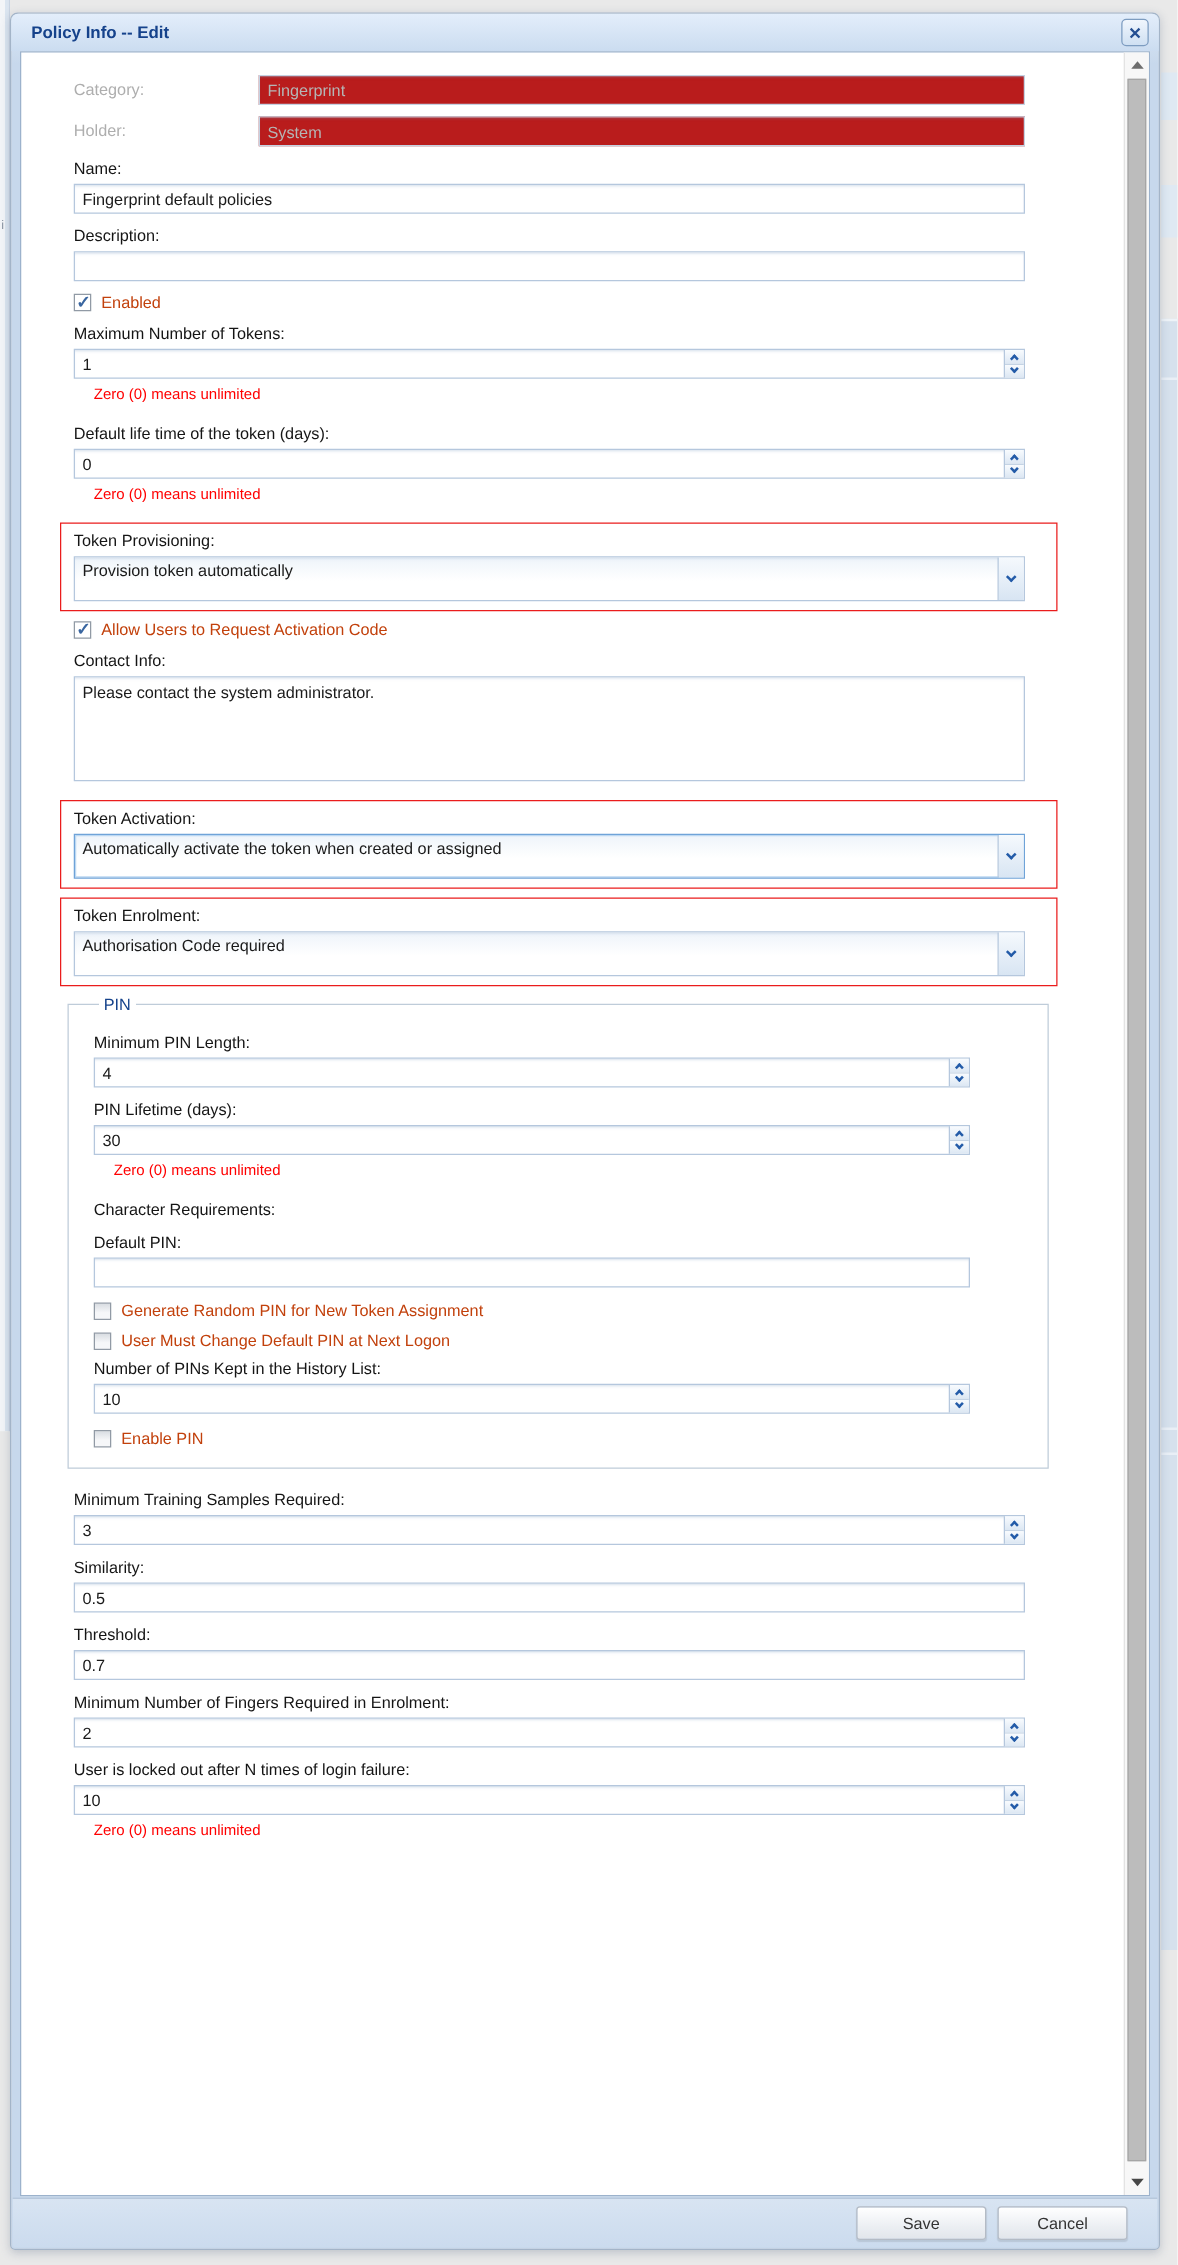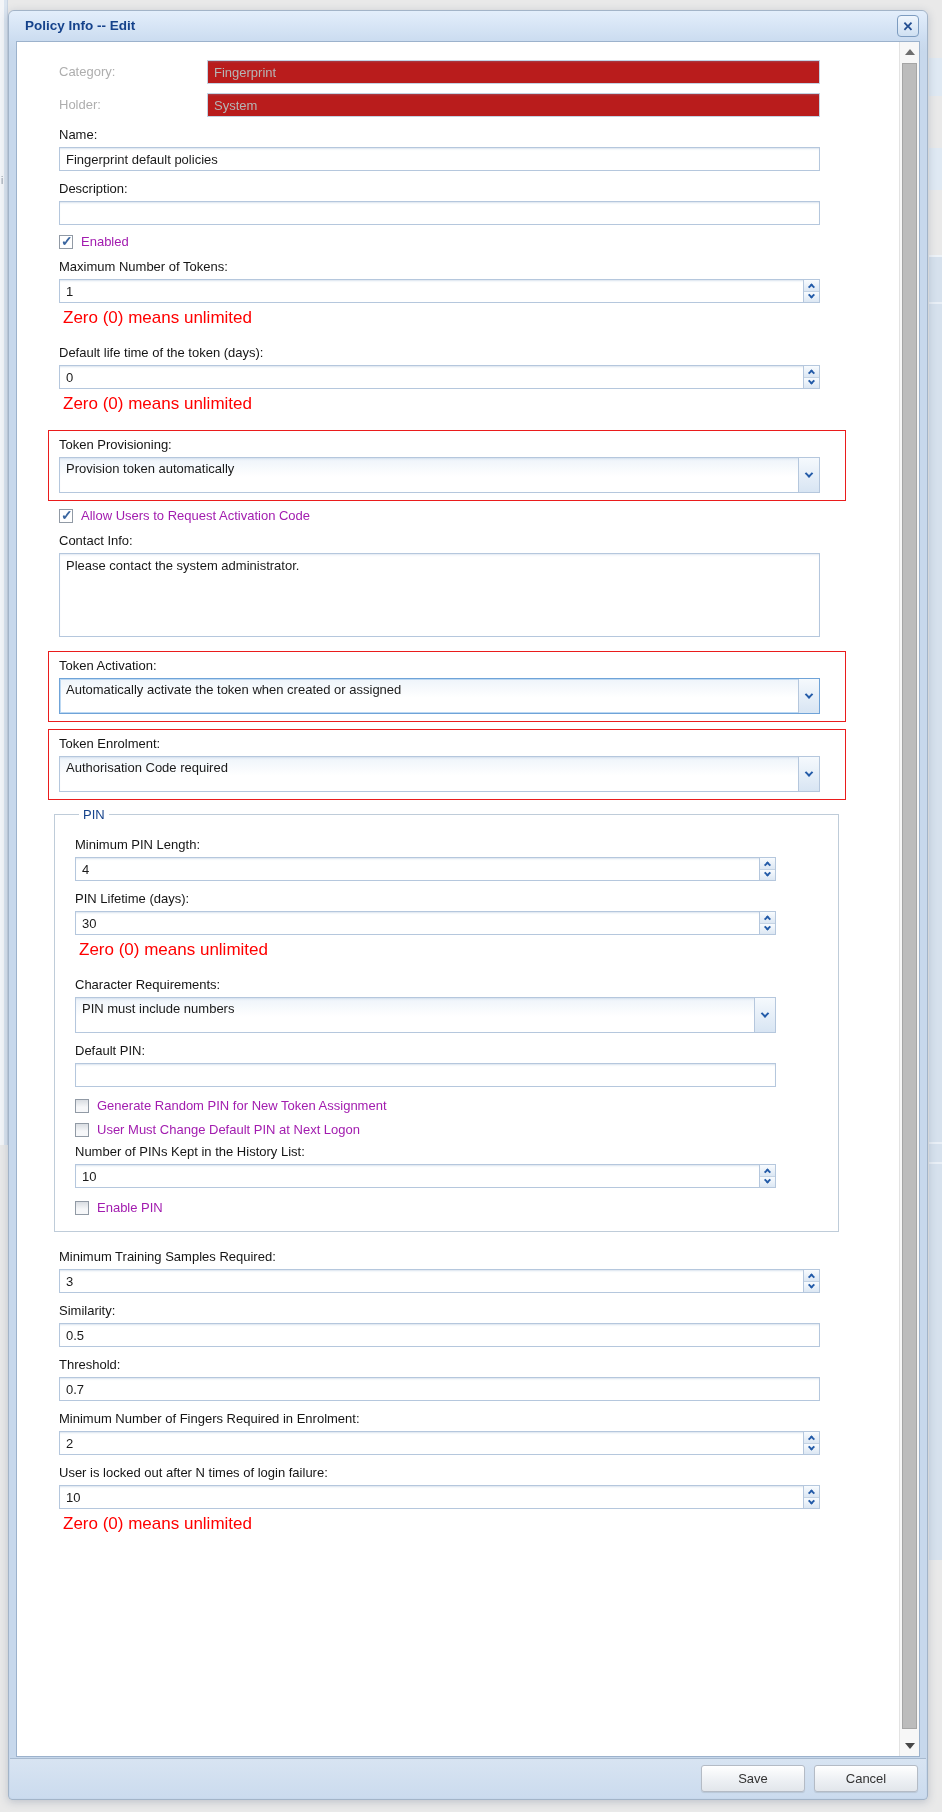--- a/index.html
+++ b/index.html
@@ -72,23 +72,23 @@
   .combo-trigger .chev { width:6px; height:6px; }
   .combo.focused { border-color:#6fa3d8; box-shadow:0 0 0 1px #bcd8f2 inset; }
 
   
   .cbrow { display:flex; align-items:center; margin:2px 0 9px; }
   .cb { width:14px; height:14px; border:1px solid #919aa5; background:linear-gradient(#d9dde2,#f6f7f9 60%);
     margin-right:8px; position:relative; cursor:pointer; flex:0 0 auto; }
   .cb.on { background:#fff; }
   .cb .check { position:absolute; left:1px; top:-3px; font-size:14px; font-weight:bold; color:#3a66a0; visibility:hidden; }
   .cb.on .check { visibility:visible; }
-  .cbl { font-size:13px; color:#a21caf; }
-
-  .hint { color:#ff0000; font-size:17px; margin:5px 4px 16px; }
+  .cbl { font-size:13px; color:#c2410c; }
+
+  .hint { color:#ff0000; font-size:12px; margin:5px 16px 16px; }
   .hint.last { margin-bottom:0; }
 
   
   .red-outline { border:1px solid #ea1c1c; margin:0 -26px 7px -11px; padding:5px 25px 7px 10px; }
 
   textarea.area { width:100%; height:84px; border:1px solid #b5c7dd; resize:none; padding:4px 6px;
     font-family:"Liberation Sans", sans-serif; font-size:13px; color:#1a1a1a;
     box-shadow:inset 0 2px 2px -1px rgba(120,150,190,.22); }
 
   fieldset.pin { border:1px solid #bfccd9; margin:4px -19px 16px -5px; padding:10px 62px 14px 20px; }
@@ -101,21 +101,21 @@
   .sb-btn.up { top:2px; } .sb-btn.down { bottom:2px; }
   .tri { width:0; height:0; border-left:5px solid transparent; border-right:5px solid transparent; }
   .tri-up { border-bottom:6px solid #6e6e6e; }
   .tri-down { border-top:6px solid #474747; }
   .sb-thumb { position:absolute; left:2px; right:2px; top:21px; bottom:27px;
     background:#bcbcbc; border:1px solid #a5a5a5; cursor:pointer; }
 
   
   .footer { position:absolute; left:1px; right:1px; bottom:1px; height:40px;
     background:linear-gradient(#d8e4f2,#cbdbee); border-top:1px solid #a8bacf; border-radius:0 0 3px 3px;
-    display:flex; justify-content:flex-end; align-items:center; gap:9px; padding-right:8px; }
+    display:flex; justify-content:flex-end; align-items:center; gap:9px; padding-right:24px; }
   .btn { width:104px; height:27px; border:1px solid #b4bbc5; border-radius:3px; cursor:pointer;
     background:linear-gradient(#ffffff, #eceff3 60%, #e2e6eb);
     font-family:"Liberation Sans", sans-serif; font-size:13px; color:#333;
     box-shadow:0 1px 1px rgba(0,0,0,.10); }
 </style>
 </head>
 <body>
 
 <div class="bg-left-sliver">
   <span class="frag">i</span>
@@ -268,26 +268,20 @@
               <div class="sp-btn">
                   <span class="chev c-down"></span>
                 </div>
             </div>
           </div>
           <div class="hint">Zero (0) means unlimited</div>
         </div>
 
         <div class="field gap-top">
           <div class="flabel">Character Requirements:</div>
-          <div class="combo">
-            <span class="combo-text">PIN must include numbers</span>
-            <div class="combo-trigger">
-                <span class="chev c-down"></span>
-              </div>
-          </div>
         </div>
 
         <div class="field" style="margin-bottom:11px">
           <div class="flabel">Default PIN:</div>
           <input class="txt" value="" style="">
         </div>
 
         <div class="cbrow">
           <div class="cb">
             

